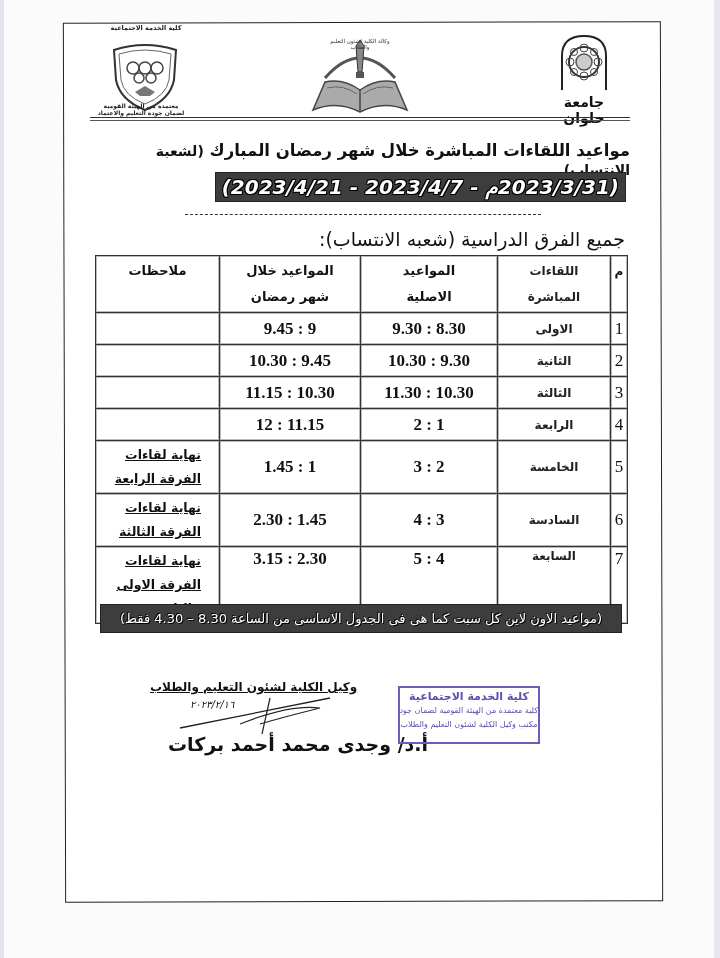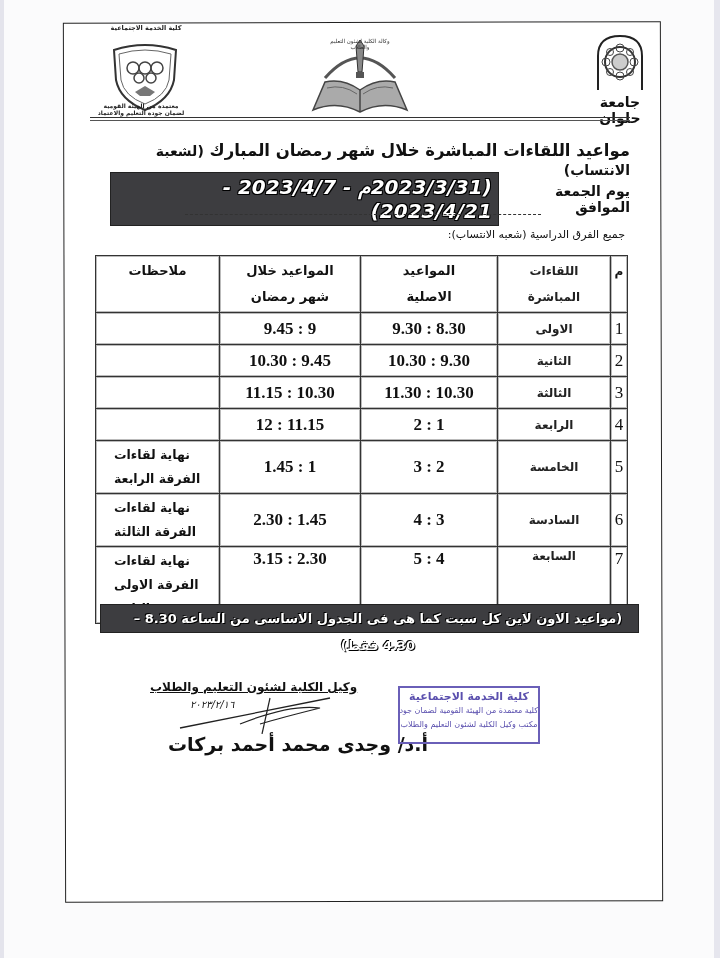--- a/index.html
+++ b/index.html
@@ -34,47 +34,46 @@
     background:#3d3d40; color:#fff; padding:2px 6px;
     font-family:"DejaVu Sans", sans-serif; font-weight:bold; font-style:italic;
     font-size:20px; letter-spacing:0.5px;
     text-shadow: 1px 1px 0 #000, -1px -1px 0 #000, 1px -1px 0 #000, -1px 1px 0 #000;
     border:1px solid #222;
     text-align:right;
   }
   .dash { position:absolute; left:185px; top:214px; width:356px; border-top:1.5px dashed #333; }
   .subtitle {
     position:absolute; right:95px; top:228px; direction:rtl;
-    font-family:"DejaVu Sans", sans-serif; font-size:11px; color:#111;margin-left:32px;
+    font-family:"DejaVu Sans", sans-serif; font-size:19px; color:#111;margin-left:32px;
   }
   table.sched {
     position:absolute; left:95px; top:255px; width:533px;
     border-collapse:collapse; direction:rtl;
     font-family:"DejaVu Sans", sans-serif; color:#111;
   }
   table.sched td, table.sched th {
     border:1.5px solid #333; padding:2px 18px; vertical-align:top;
     box-shadow: inset 0 0 0 1px #bbb;
   }
   table.sched th { font-weight:bold; font-size:13px; line-height:26px; text-align:center; }
   table.sched td { font-size:13px; }
   .c-idx { width:10px; text-align:center; font-family:"Liberation Serif", serif; font-size:17px !important; padding:2px 3px !important; }
   .c-name { width:76px; text-align:center; font-weight:bold; font-size:12px !important; color:#222;margin-top:48px; }
   .c-time { width:100px; text-align:center; font-family:"Liberation Serif", serif; font-weight:bold; font-size:17px !important;margin-top:32px; }
-  .c-note { text-align:left; font-weight:bold; font-size:12.5px !important; line-height:24px; }
+  .c-note { text-align:right; font-weight:bold; font-size:12.5px !important; line-height:24px;text-decoration:underline; }
   table.sched tr.r { height:32px; }
   table.sched tr.r td { vertical-align:middle; }
   table.sched tr.r7 td { vertical-align:top; }
   .note-band {
     position:absolute; left:100px; top:604px; width:520px; height:27px;
     background:#3d3d40; border:1px solid #222; color:#fff;
     direction:rtl; text-align:center; line-height:27px;
-    font-weight:bold; font-size:13px;
+    font-weight:normal; font-size:13px;
     text-shadow: 1px 1px 0 #000, -1px -1px 0 #000;
-    padding-left: 17px;
   }
   .sign-title {
     position:absolute; left:150px; top:680px; direction:rtl;
     font-weight:bold; font-size:12px; color:#111; text-decoration:underline;
   }
   .sign-name {
     position:absolute; left:168px; top:733px; direction:rtl;
     font-weight:bold; font-size:19px; color:#111;
   }
   .stamp {
@@ -115,21 +114,21 @@
     <path d="M51 8 L55 2 L59 8 L57 34 L53 34 Z" fill="#888" stroke="#333" stroke-width="1"></path>
     <rect x="51" y="34" width="8" height="6" fill="#555"></rect>
     <path d="M8 72 L20 44 Q38 40 55 52 Q72 40 90 44 L102 72 Q78 62 55 74 Q32 62 8 72 Z" fill="#aaa" stroke="#444" stroke-width="1.5"></path>
     <path d="M55 52 L55 74" stroke="#444" stroke-width="1.5"></path>
     <path d="M22 50 Q38 46 52 56" fill="none" stroke="#666"></path>
     <path d="M88 50 Q72 46 58 56" fill="none" stroke="#666"></path>
   </svg>
 </div>
 <div class="abs" style="left:322px;top:38px;width:76px;text-align:center;font-size:5.5px;direction:rtl;color:#333;">وكالة الكلية لشئون التعليم والطلاب</div>
 
-<div class="logo" style="left:590px;top:32px;width:60px;height:82px;">
+<div class="logo" style="left:554px;top:32px;width:60px;height:82px;">
   <svg width="60" height="60" viewBox="0 0 60 60">
     <path d="M8 58 L8 24 Q8 4 30 4 Q52 4 52 24 L52 58" fill="none" stroke="#222" stroke-width="2"></path>
     <circle cx="30" cy="30" r="15" fill="none" stroke="#333" stroke-width="2"></circle>
     <circle cx="30" cy="30" r="8" fill="#ccc" stroke="#555" stroke-width="1.5"></circle>
     <circle cx="30" cy="16" r="4" fill="none" stroke="#444"></circle>
     <circle cx="30" cy="44" r="4" fill="none" stroke="#444"></circle>
     <circle cx="16" cy="30" r="4" fill="none" stroke="#444"></circle>
     <circle cx="44" cy="30" r="4" fill="none" stroke="#444"></circle>
     <circle cx="20" cy="20" r="3.5" fill="none" stroke="#444"></circle>
     <circle cx="40" cy="20" r="3.5" fill="none" stroke="#444"></circle>
@@ -141,21 +140,20 @@
 
 <div class="rule" style="top:117px;"></div>
 <div class="rule2" style="top:120px;"></div>
 
 <div class="title">
   <span>مواعيد اللقاءات المباشرة خلال شهر رمضان المبارك</span>
   <span class="paren">(لشعبة الانتساب)</span>
 </div>
 
 <div class="dateline">
-  <span>يوم الجمعة الموافق</span>
   <span class="dateband">(2023/3/31م - 2023/4/7 - 2023/4/21)</span>
 </div>
 
 <div class="dash"></div>
 
 <div class="subtitle">جميع الفرق الدراسية (شعبه الانتساب):</div>
 
 <table class="sched">
   <thead>
     <tr>

